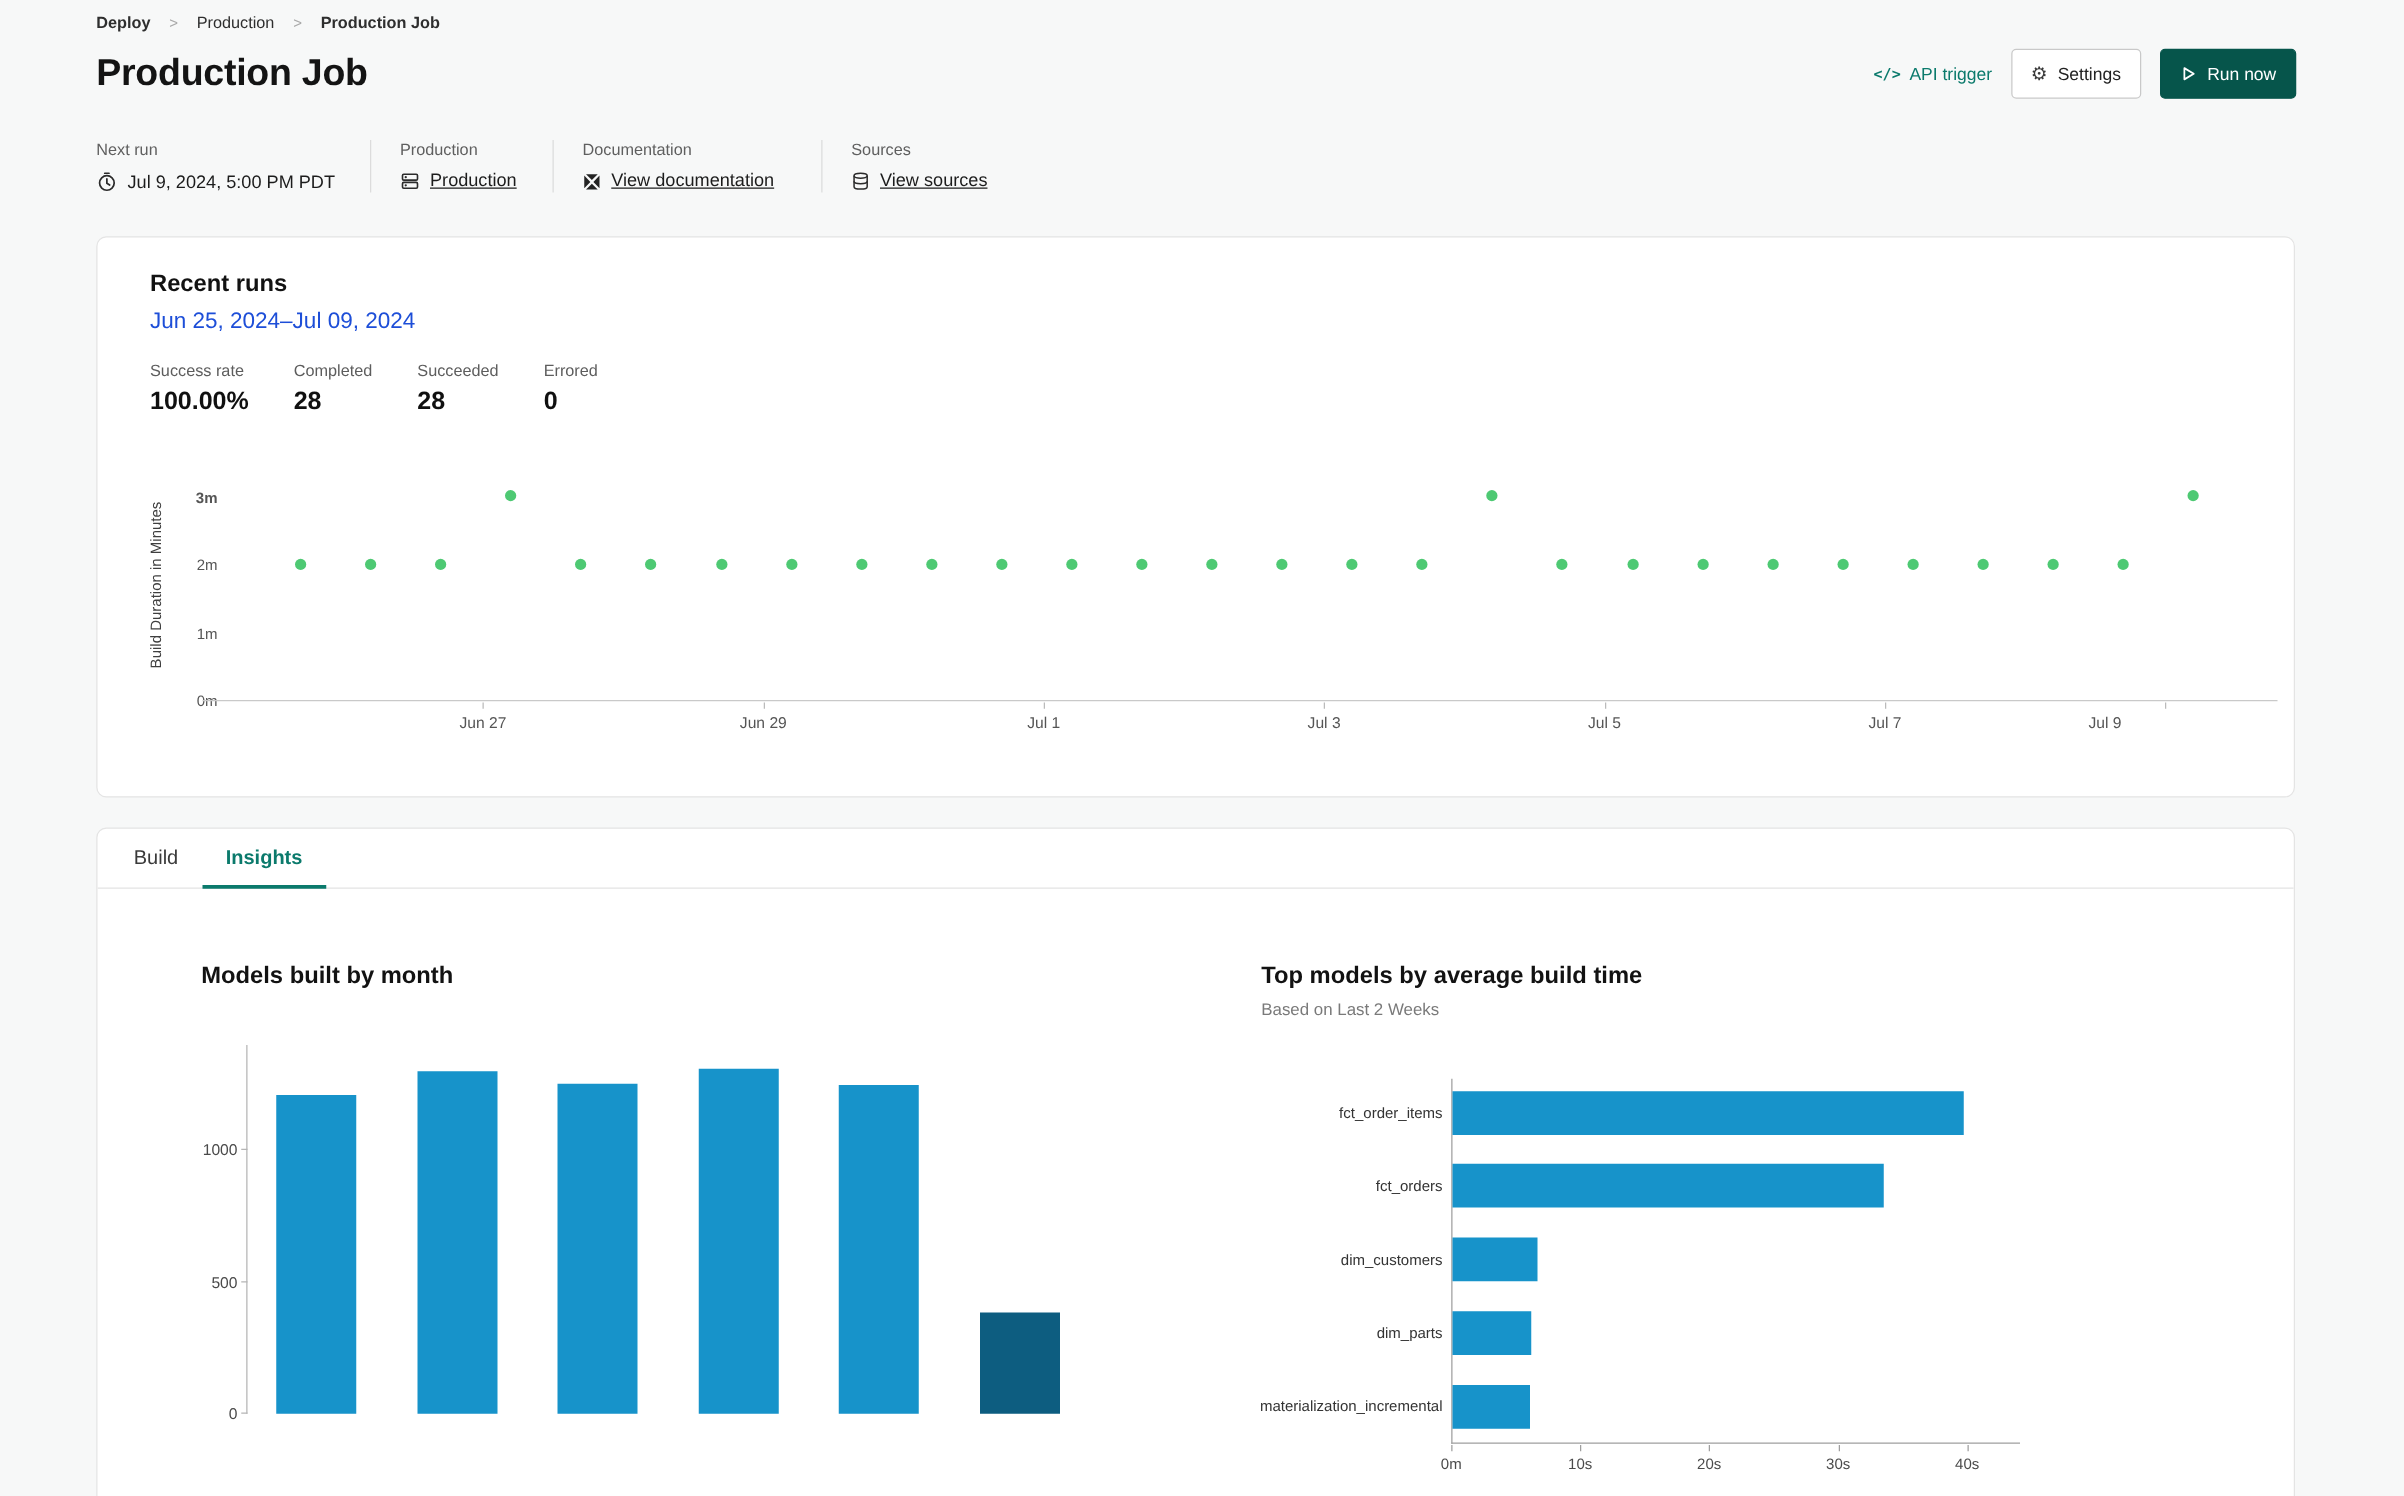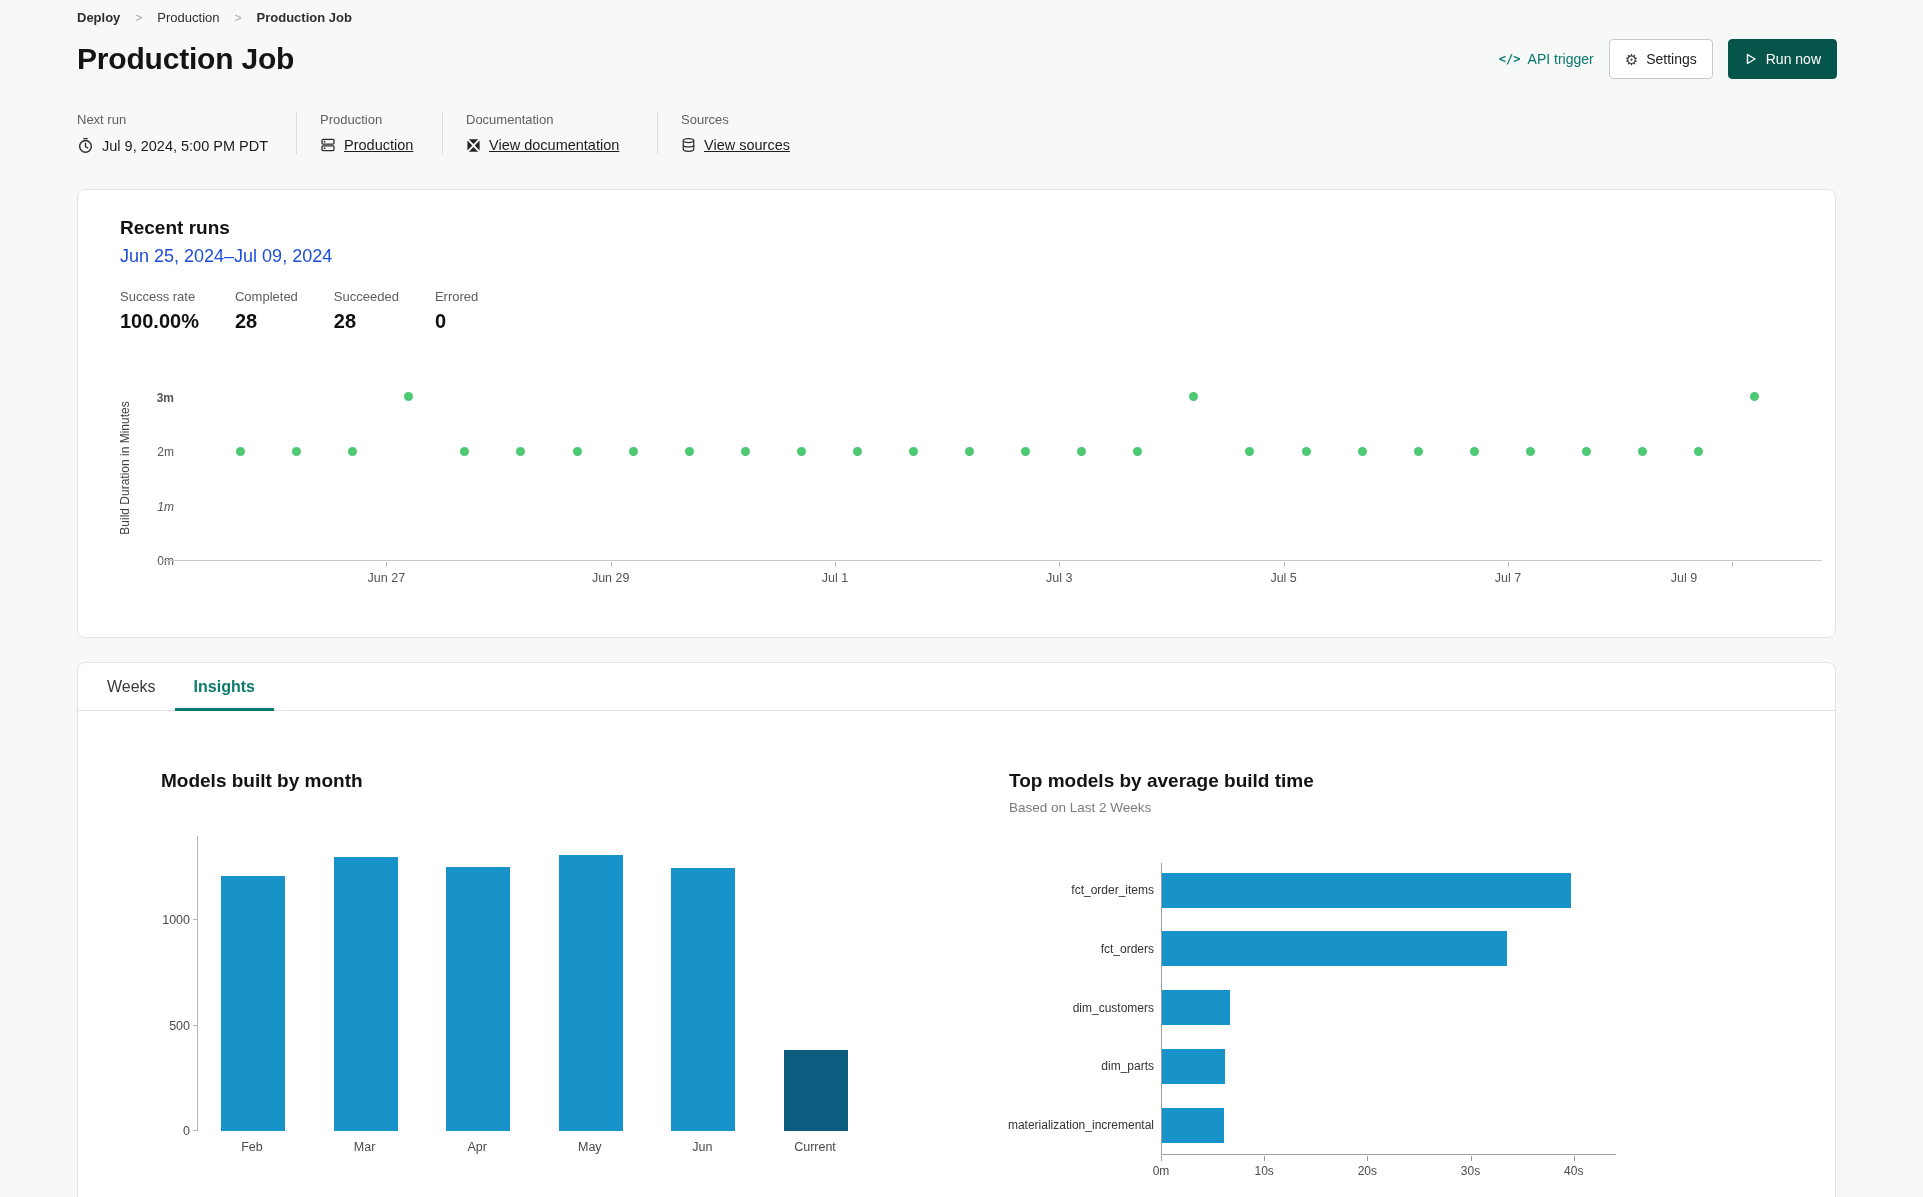--- a/index.html
+++ b/index.html
@@ -196,21 +196,21 @@
       </div>
       <div>
         <div class="stat-label">Errored</div>
         <div class="stat-value">0</div>
       </div>
     </div>
 
     <span class="scatter-ylabel">Build Duration in Minutes</span>
     <div class="scatter-yticks">
         <span style="bottom: -7px;">0m</span>
-        <span style="bottom: 47.4118px; font-style: italic;">1m</span>
+        <span style="bottom: 47.4118px;">1m</span>
         <span style="bottom: 101.824px; text-align: center;">2m</span>
         <span style="bottom: 156.235px; font-weight: bold;">3m</span>
       </div>
     <div class="scatter-area">
         <div class="dot" style="left: 74.0135px; bottom: 104.324px; background: rgb(78, 201, 115);"></div>
         <div class="dot" style="left: 130.095px; bottom: 104.324px; background: rgb(78, 201, 115);"></div>
         <div class="dot" style="left: 186.176px; bottom: 104.324px; background: rgb(78, 201, 115);"></div>
         <div class="dot" style="left: 242.257px; bottom: 158.735px; background: rgb(78, 201, 115);"></div>
         <div class="dot" style="left: 298.338px; bottom: 104.324px; background: rgb(78, 201, 115);"></div>
         <div class="dot" style="left: 354.419px; bottom: 104.324px; background: rgb(78, 201, 115);"></div>
@@ -250,48 +250,40 @@
         <span class="xt" style="left: 1121.62px;">Jul 5</span>
         <div class="tick" style="left: 1345.95px;"></div>
         <span class="xt" style="left: 1345.95px;">Jul 7</span>
         <div class="tick" style="left: 1570.27px;"></div>
         <span class="xt" style="left: 1522px;">Jul 9</span>
       </div>
   </section>
 
   <section class="card card-tabs">
     <div class="tab-bar">
-      <div class="tab">Weeks</div>
+      <div class="tab">Build</div>
       <div class="tab active">Insights</div>
     </div>
 
     <h3 class="chart-title t-left">Models built by month</h3>
     <div class="models-yticks">
         <span style="bottom: -7px;">0</span>
         <span style="bottom: 98.3571px;">500</span>
         <span style="bottom: 203.714px;">1000</span>
       </div>
     <div class="models-plot">
         <div class="bar" style="left: 23px; width: 64px; height: 254.964px; background: rgb(23, 147, 202);"></div>
         <div class="bar" style="left: 135.6px; width: 64px; height: 273.929px; background: rgb(23, 147, 202);"></div>
         <div class="bar" style="left: 248.2px; width: 64px; height: 264.446px; background: rgb(23, 147, 202);"></div>
         <div class="bar" style="left: 360.8px; width: 64px; height: 276.036px; background: rgb(23, 147, 202);"></div>
         <div class="bar" style="left: 473.4px; width: 64px; height: 263.393px; background: rgb(23, 147, 202);"></div>
         <div class="bar" style="left: 586px; width: 64px; height: 81.125px; background: rgb(13, 93, 128);"></div>
         <div class="ymark" style="bottom: 0px;"></div>
         <div class="ymark" style="bottom: 105.357px;"></div>
         <div class="ymark" style="bottom: 210.714px;"></div>
-      </div>
-    <div class="models-xlabels">
-        <span style="left: 55px;">Feb</span>
-        <span style="left: 167.6px;">Mar</span>
-        <span style="left: 280.2px;">Apr</span>
-        <span style="left: 392.8px;">May</span>
-        <span style="left: 505.4px;">Jun</span>
-        <span style="left: 618px;">Current</span>
       </div>
 
     <h3 class="chart-title t-right">Top models by average build time</h3>
     <div class="chart-subtitle">Based on Last 2 Weeks</div>
     <div class="top-labels">
         <span style="top: 20px;">fct_order_items</span>
         <span style="top: 78.8px;">fct_orders</span>
         <span style="top: 137.6px;">dim_customers</span>
         <span style="top: 196.4px;">dim_parts</span>
         <span style="top: 255.2px;">materialization_incremental</span>

